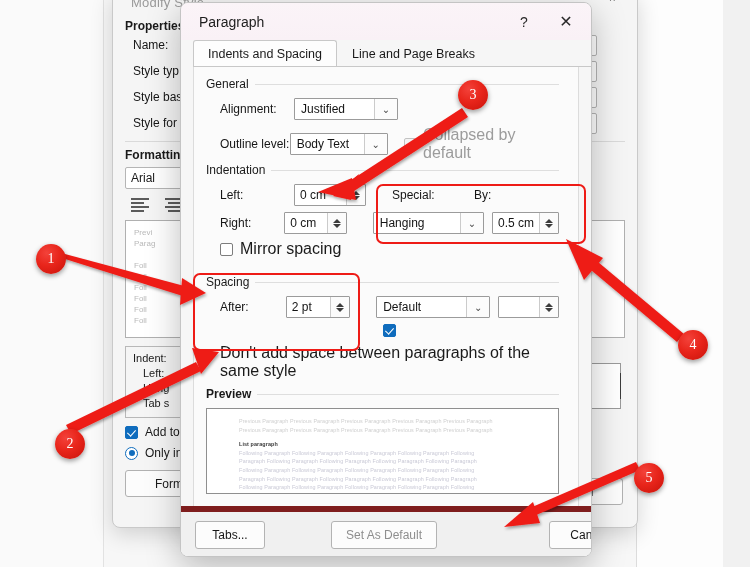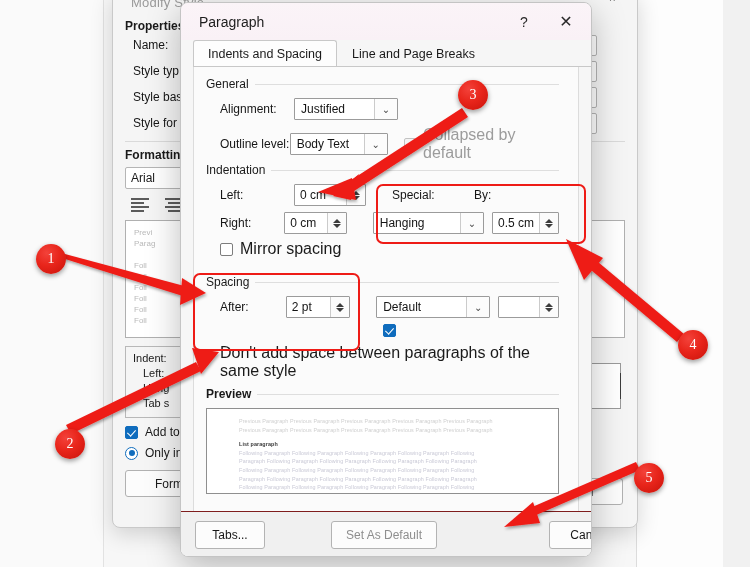--- a/index.html
+++ b/index.html
@@ -163,21 +163,21 @@
 
   .preview-frame{
     border:1px solid #8f8f8f;background:#fff;height:86px;overflow:hidden;padding:8px 10px;box-sizing:border-box;
   }
   .pv{font-size:5.4px;line-height:8.6px;color:#cfcfcf;white-space:nowrap;letter-spacing:.1px;}
   .pv.dark{color:#3a3a3a;font-weight:bold;}
   .pv.foll{color:#c9c9d6;}
 
   .footer{
     position:absolute;left:0;right:0;bottom:0;height:44px;background:#f0f0f0;
-    border-top:1px solid #7f1d1d;
+    border-top:6px solid #7f1d1d;
   }
   .btn{
     position:absolute;top:9px;height:26px;border:1px solid #b3b3b3;background:#fcfcfc;
     border-radius:3px;display:flex;align-items:center;justify-content:center;font-size:12px;color:#161616;
   }
   .btn.tabs-btn{left:14px;width:68px;}
   .btn.setdef{left:150px;width:104px;color:#8e8e8e;}
   .btn.ok{left:278px;width:78px;border:1.6px solid #0f6cbd;}
   .btn.cancel{left:368px;width:78px;}
 

